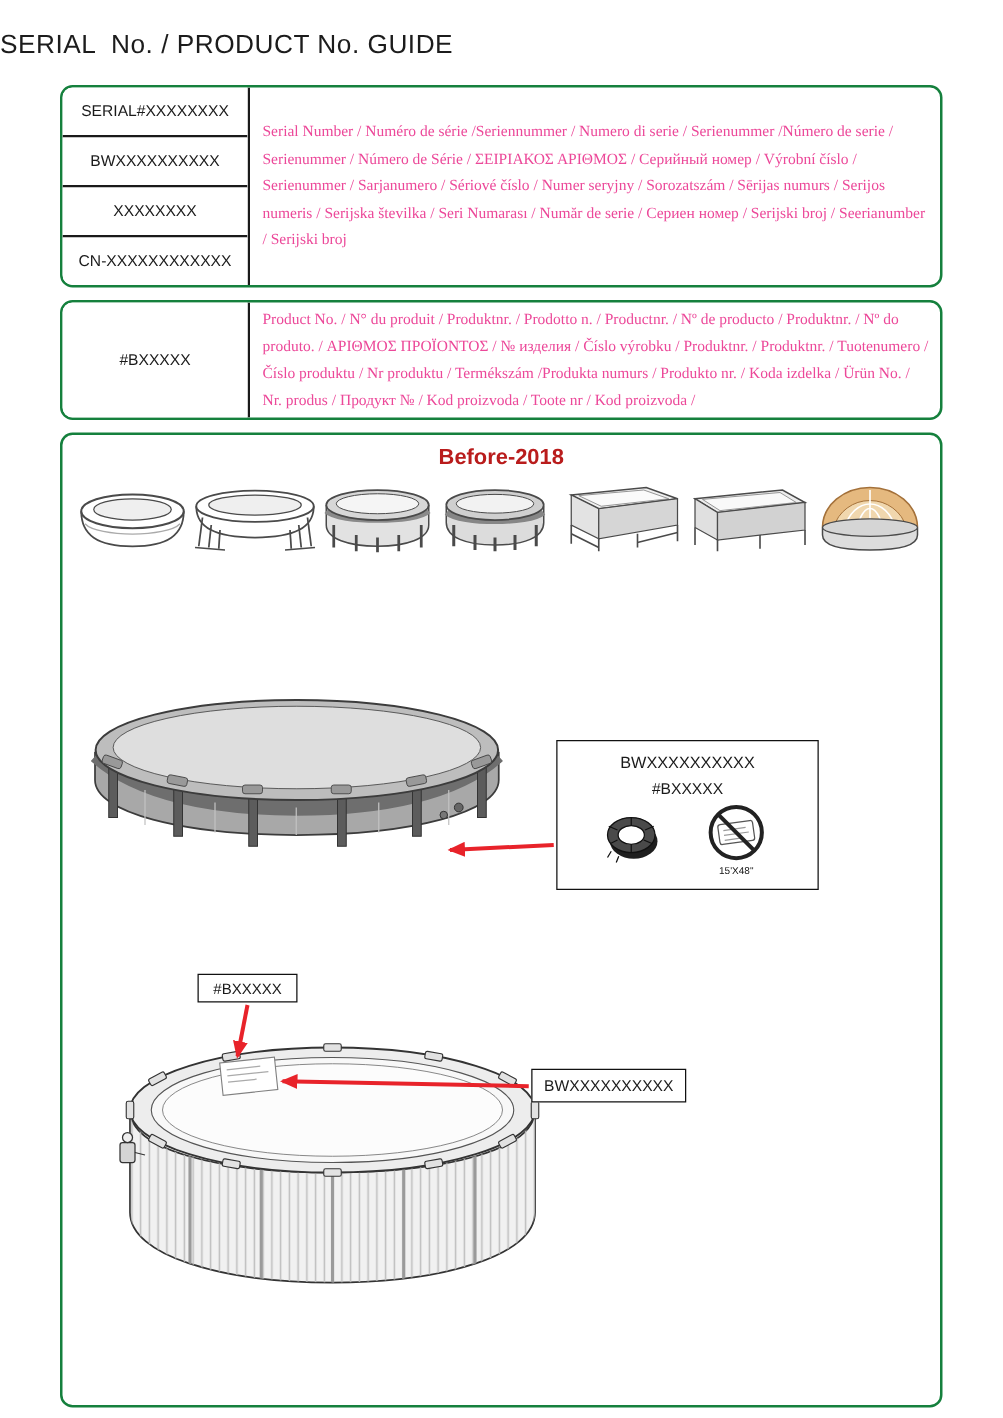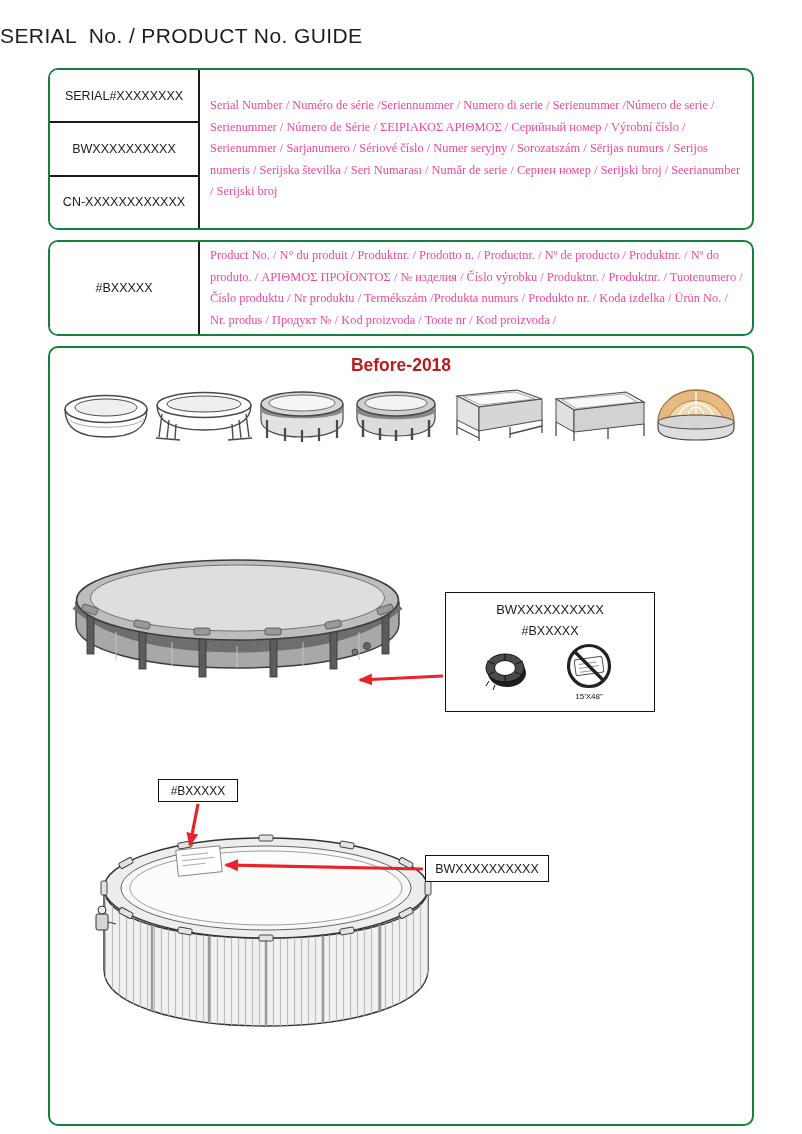--- a/index.html
+++ b/index.html
@@ -76,20 +76,21 @@
 <body>
 
 <div class="page">
 
   <div class="title">SERIAL  No. / PRODUCT No. GUIDE</div>
 
   <section class="box serial-box">
     <div class="code-col">
       <div class="code-cell">SERIAL#XXXXXXXX</div>
       <div class="code-cell">BWXXXXXXXXXX</div>
+      <div class="code-cell">XXXXXXXX</div>
       <div class="code-cell">CN-XXXXXXXXXXXX</div>
     </div>
     <div class="desc-wrap">
       <p class="desc">Serial Number / Numéro de série /Seriennummer / Numero di serie / Serienummer /Número de serie / Serienummer / Número de Série / ΣΕΙΡΙΑΚΟΣ ΑΡΙΘΜΟΣ / Серийный номер / Výrobní číslo / Serienummer / Sarjanumero / Sériové číslo / Numer seryjny / Sorozatszám / Sērijas numurs / Serijos numeris / Serijska številka / Seri Numarası / Număr de serie / Сериен номер / Serijski broj / Seerianumber / Serijski broj</p>
     </div>
   </section>
 
   <section class="box product-box">
     <div class="code-col">
       <div class="code-cell">#BXXXXX</div>

